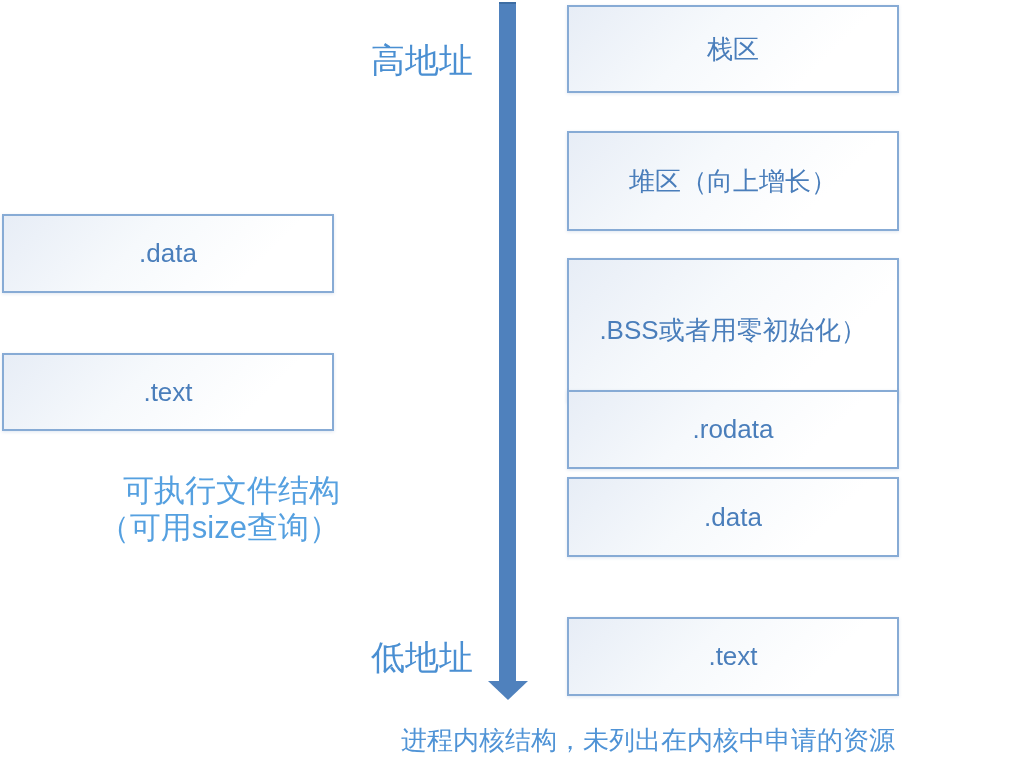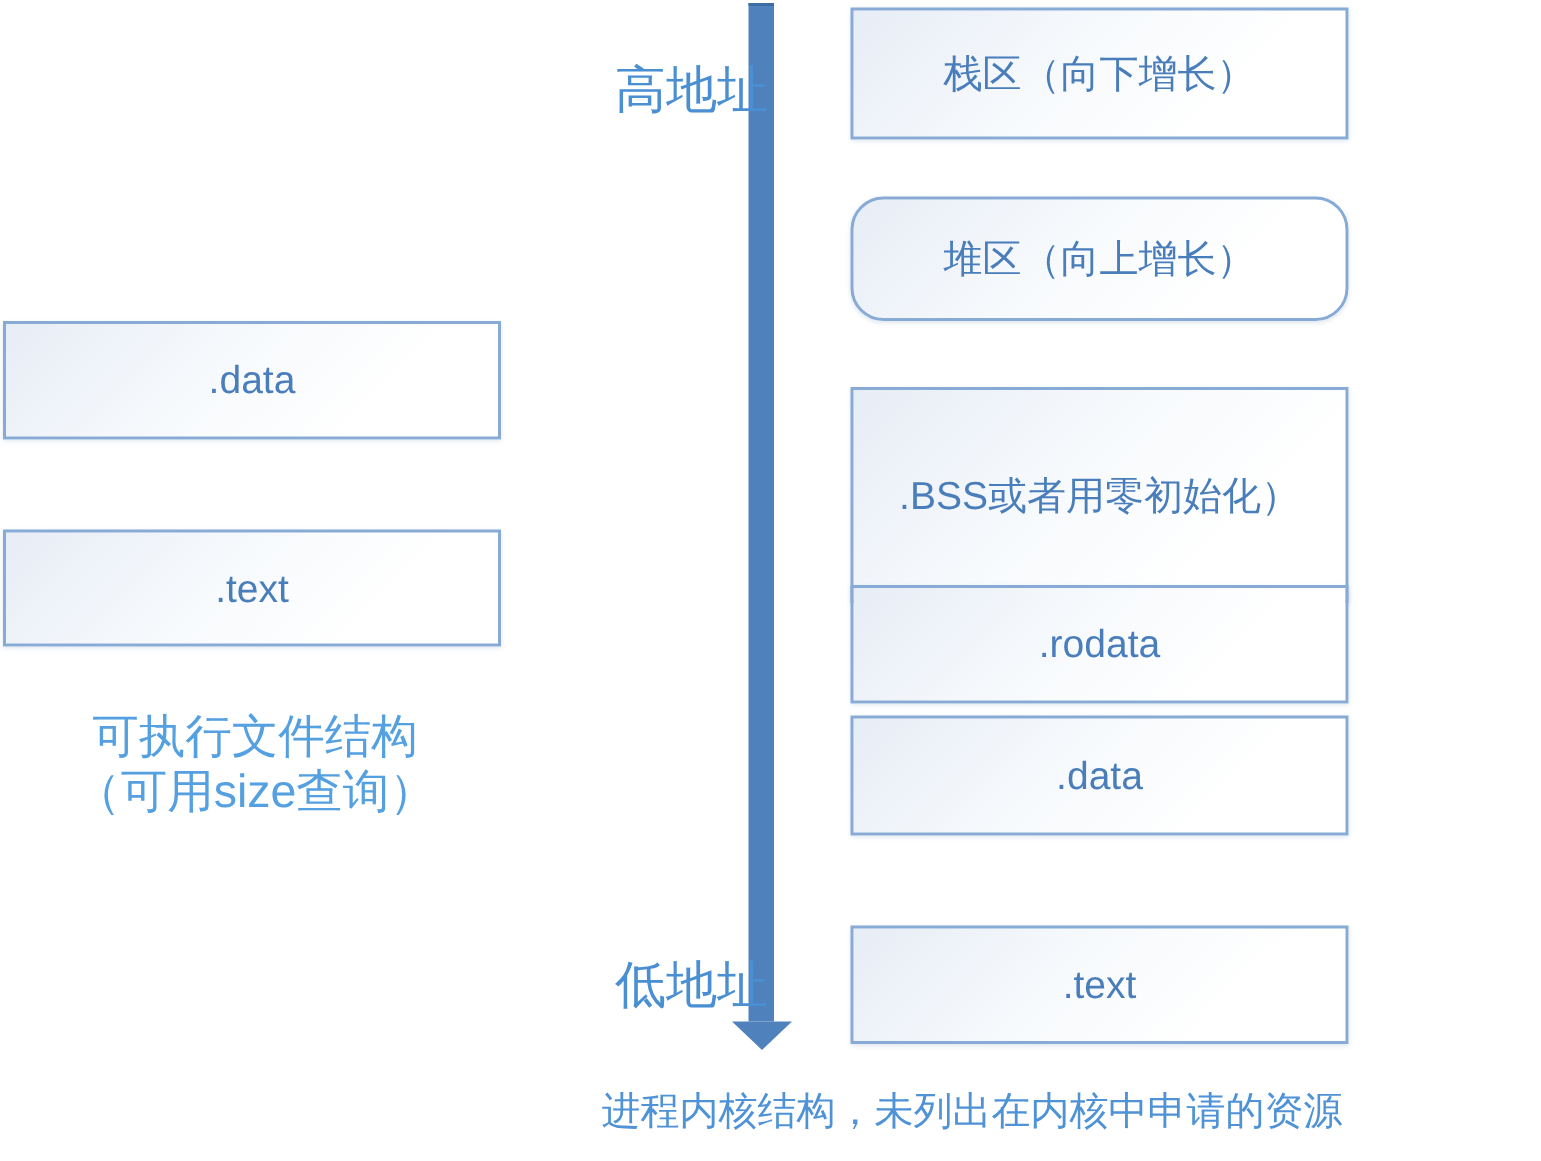--- a/index.html
+++ b/index.html
@@ -29,21 +29,21 @@
     text-align: center;
     color: #4a7ebb;
     font-size: 26px;
     line-height: 39px;
   }
   .mbox .bline { white-space: nowrap; }
 
   
   .rc { left: 567px; width: 332px; }
   .box-stack  { top: 5px;   height: 88px;  }
-  .box-heap   { top: 131px; height: 83px; border-radius: 22px;  }
+  .box-heap   { top: 131px; height: 100px;  }
   .box-bss    { top: 258px; height: 144px; }
   .box-rodata { top: 390px; height: 79px; text-align: right;  }
   .box-rdata  { top: 477px; height: 80px;  }
   .box-rtext  { top: 617px; height: 79px;  }
 
   
   .lc { left: 2px; width: 332px; }
   .box-ldata { top: 214px; height: 79px; }
   .box-ltext { top: 353px; height: 78px; }
 
@@ -69,31 +69,30 @@
     border-top: 19px solid #4f81bd;
   }
 
   
   .addr-label {
     position: absolute;
     color: #4a8fd2;
     font-size: 34px;
     line-height: 40px;
     white-space: nowrap;
-    margin-left: 39px;
   }
   .label-high { left: 371px; top: 40px; }
   .label-low  { left: 371px; top: 637px; }
 
   .exe-caption {
     position: absolute;
     left: 0;
     top: 472px;
     width: 340px;
-    text-align: center;
+    text-align: right;
     color: #55a0e0;
     font-size: 31px;
     line-height: 37px;
     white-space: nowrap;
   }
   .kernel-caption {
     position: absolute;
     left: 401px;
     top: 721px;
     color: #4f93d6;
@@ -119,21 +118,20 @@
   <div class="mbox lc box-ltext">
     <div class="bline">.text</div>
   </div>
   <div class="exe-caption">
     <div>可执行文件结构</div>
     <div>（可用size查询）</div>
   </div>
 
   <div class="mbox rc box-stack">
     <div class="bline">栈区</div>
-    <div class="bline">（向下增长）</div>
   </div>
 
   <div class="mbox rc box-heap">
     <div class="bline">堆区</div>
     <div class="bline">（向上增长）</div>
   </div>
 
   <div class="mbox rc box-bss">
     <div class="bline">.BSS</div>
     <div class="bline">或者用零初始化）</div>

